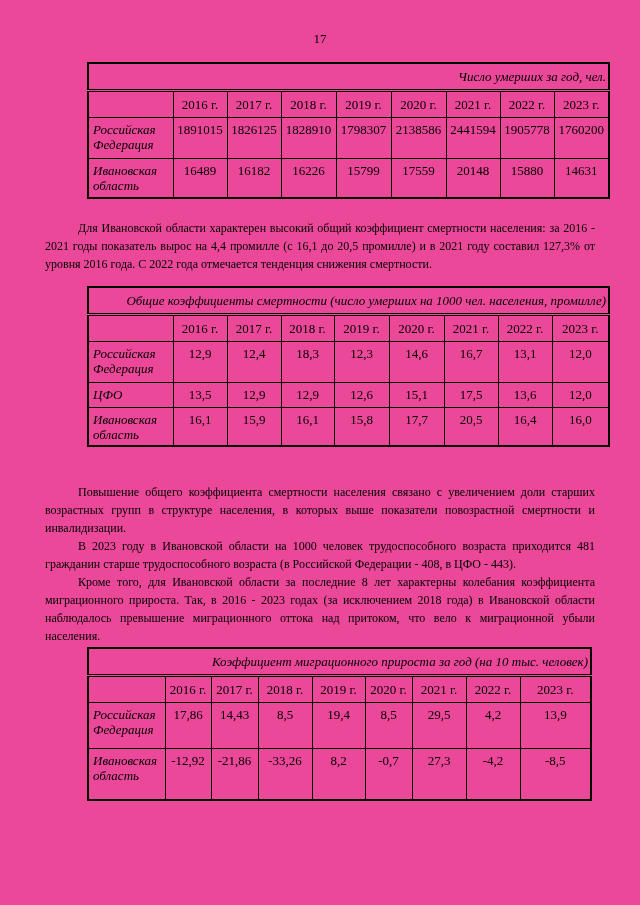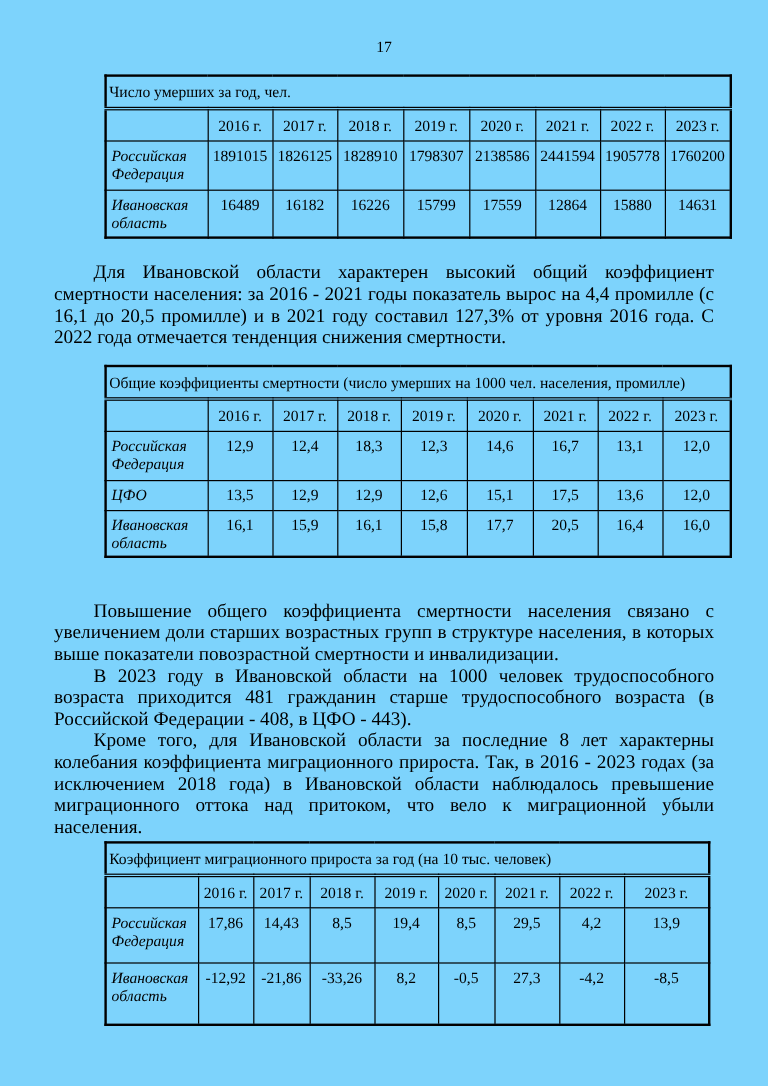--- a/index.html
+++ b/index.html
@@ -1,20 +1,20 @@
 <!DOCTYPE html>
 <html lang="ru"><head>
 <meta charset="utf-8">
 <style>
   html, body { margin: 0; padding: 0; background: #ffffff; }
   .page {
     position: relative;
     width: 640px;
     height: 905px;
-    background: #7dd3fc;
+    background: #ec4899;
     color: #000000;
     font-family: "Liberation Serif", "DejaVu Serif", serif;
     overflow: hidden;
     box-sizing: border-box;
     padding: 31px 45px 0 45px;
   }
   .page-number {
     text-align: center;
     font-size: 13px;
     line-height: 16px;
@@ -27,23 +27,24 @@
     font-size: 13px;
     line-height: 15px;
   }
   .doc-table td {
     border: 1px solid #000;
     padding: 3px 3px;
     overflow: hidden;
     box-sizing: border-box;
   }
   .doc-table .title-cell {
-    text-align: left;
+    text-align: right;
     border-bottom: 3px double #000;
     padding: 5px 2px;
+    font-style: italic;
   }
   .doc-table .year-row td {
     text-align: center;
     padding: 5px 1px;
   }
   .doc-table .data-row td {
     vertical-align: top;
     text-align: center;
     padding-top: 4px;
   }
@@ -58,21 +59,21 @@
   
   .t1 tr:nth-child(3) td { height: 41px; }
   .t1 tr:nth-child(4) td { height: 39px; text-align: center; }
   .t2 tr:nth-child(3) td { height: 41px; }
   .t2 tr:nth-child(4) td { height: 25px; }
   .t2 tr:nth-child(5) td { height: 36px; }
   .t3 tr:nth-child(3) td { height: 46px; }
   .t3 tr:nth-child(4) td { height: 52px; }
   .body-text p {
     margin: 0;
-    font-size: 16px;
+    font-size: 12px;
     line-height: 18px;
     text-align: justify;
     text-indent: 33px;
   }
   .para-1 { margin-top: 20px !important; }
   .para-block { margin-top: 36px; }
 </style>
 </head>
 <body>
 
@@ -118,21 +119,21 @@
           <td>1905778</td>
           <td>1760200</td>
         </tr>
         <tr class="data-row">
           <td class="row-label">Ивановская область</td>
           <td>16489</td>
           <td>16182</td>
           <td>16226</td>
           <td>15799</td>
           <td>17559</td>
-          <td>12864</td>
+          <td>20148</td>
           <td>15880</td>
           <td>14631</td>
         </tr>
       </tbody>
   </table>
 
   <div class="body-text">
     <p class="para-1">Для Ивановской области характерен высокий общий коэффициент смертности населения: за 2016 - 2021 годы показатель вырос на 4,4 промилле (с 16,1 до 20,5 промилле) и в 2021 году составил 127,3% от уровня 2016 года. С 2022 года отмечается тенденция снижения смертности.</p>
   </div>
 
@@ -242,21 +243,21 @@
           <td>29,5</td>
           <td>4,2</td>
           <td>13,9</td>
         </tr>
         <tr class="data-row">
           <td class="row-label">Ивановская область</td>
           <td>-12,92</td>
           <td>-21,86</td>
           <td>-33,26</td>
           <td>8,2</td>
-          <td>-0,5</td>
+          <td>-0,7</td>
           <td>27,3</td>
           <td>-4,2</td>
           <td>-8,5</td>
         </tr>
       </tbody>
   </table>
 
 </div>
 
 </body></html>

